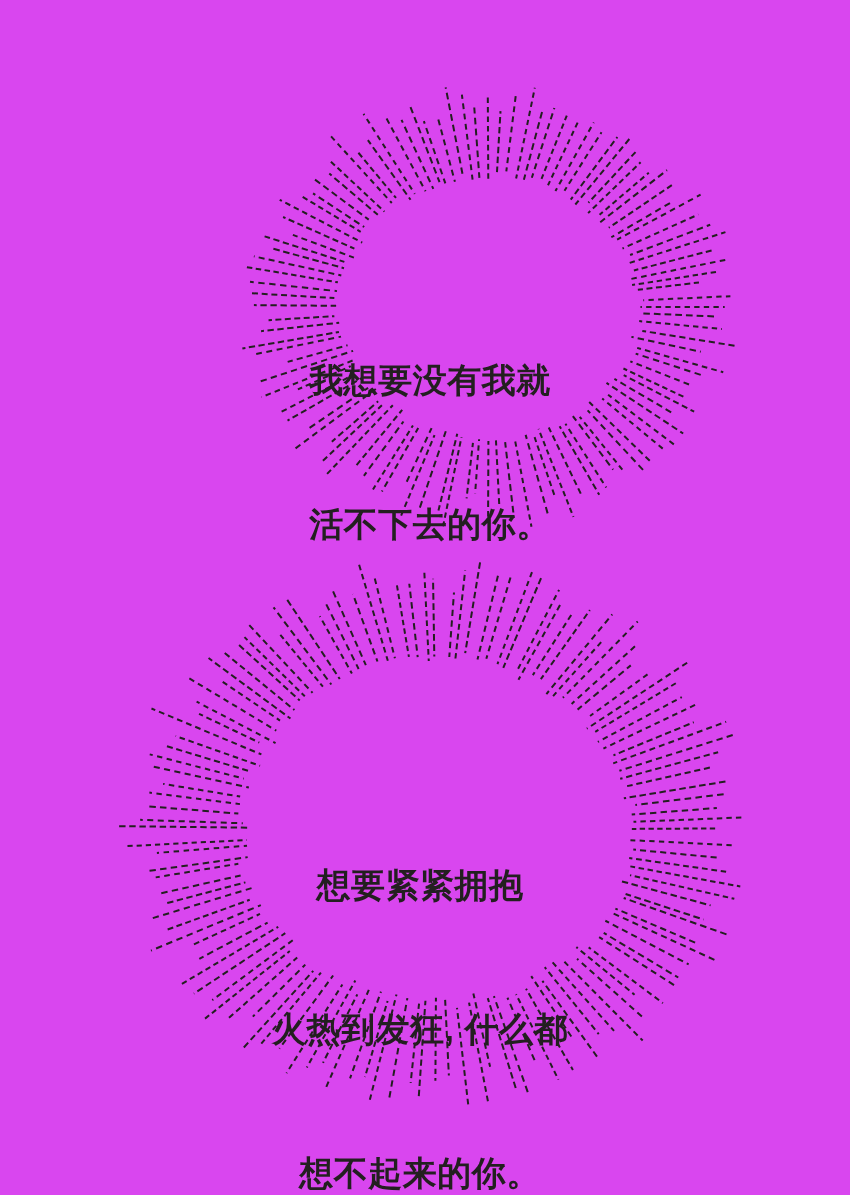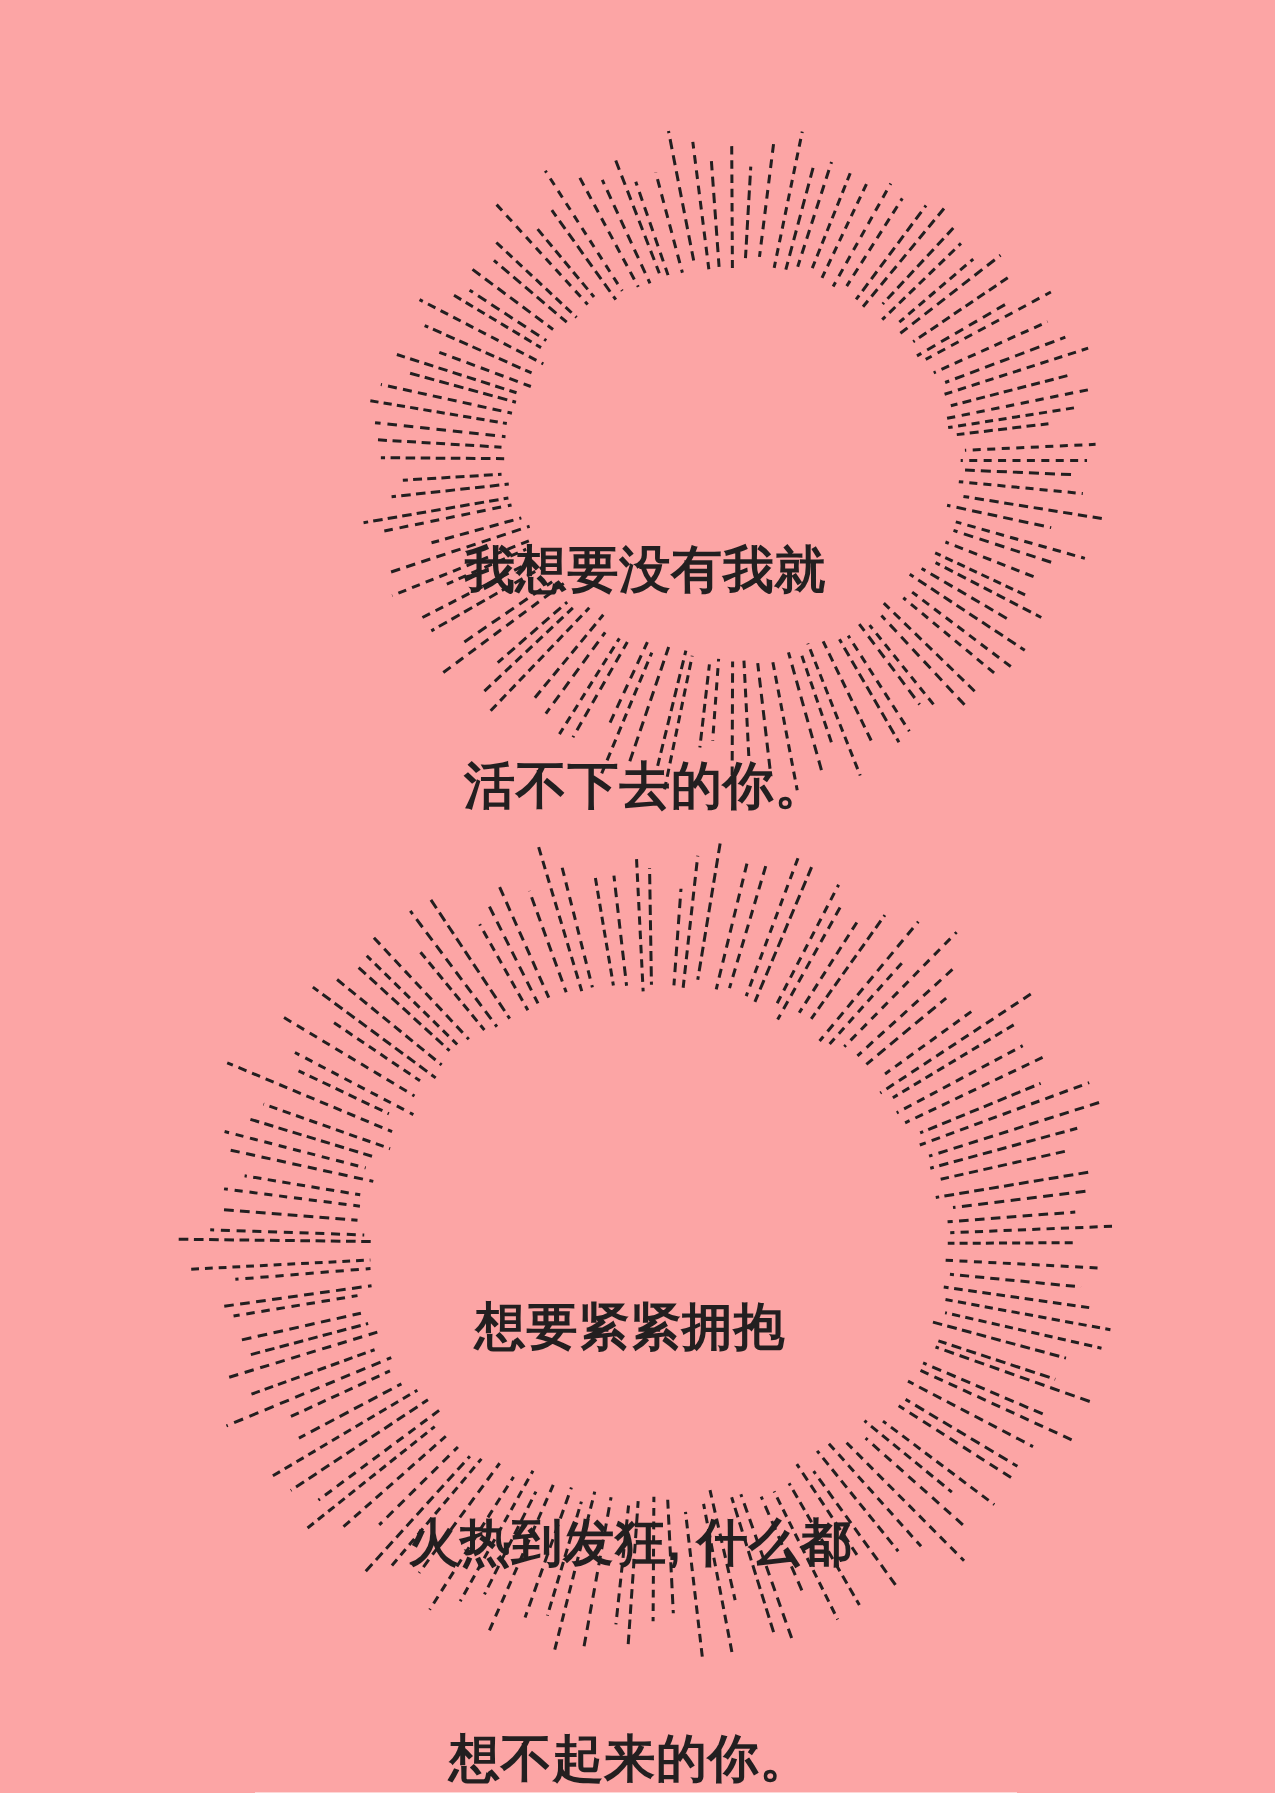--- a/index.html
+++ b/index.html
@@ -8,21 +8,21 @@
     padding: 0;
     background: #ffffff;
   }
   body {
     font-family: "Liberation Sans", "DejaVu Sans", sans-serif;
   }
   #panel {
     position: relative;
     width: 850px;
     height: 1195px;
-    background: #fca5a5;
+    background: #d946ef;
     overflow: hidden;
     margin: 0 auto;
   }
   #burst-svg {
     position: absolute;
     left: 0;
     top: 0;
     width: 850px;
     height: 1195px;
     display: block;

